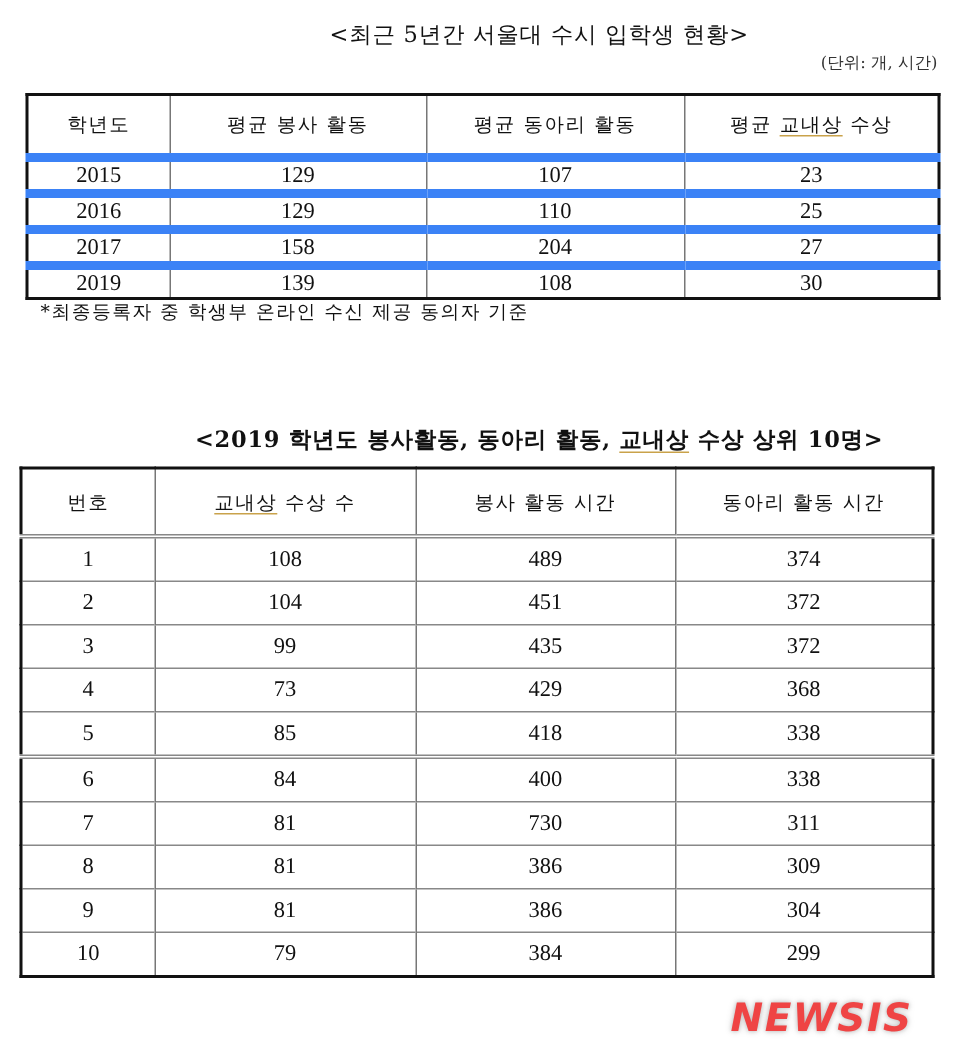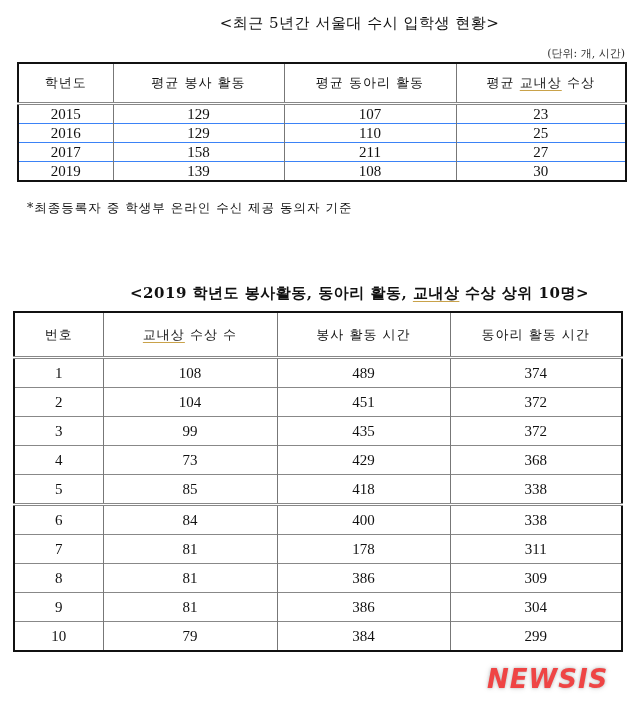--- a/index.html
+++ b/index.html
@@ -5,41 +5,41 @@
   html, body { margin: 0; padding: 0; }
   body {
     width: 639px; height: 706px; background: #ffffff; position: relative; overflow: hidden;
     font-family: "DejaVu Serif", "Liberation Serif", serif; color: #111;
   }
   .title {
     position: absolute; left: 0; width: 639px; text-align: center;
     font-size: 15px; letter-spacing: 0.5px; padding-left: 40px;
   }
   #t1-title { top: 14px; }
-  #t1-unit { position: absolute; right: 14px; top: 46px; font-size: 11px; color: #333; }
+  #t1-unit { position: absolute; right: 14px; top: 34px; font-size: 11px; color: #333; }
   #t1-note { position: absolute; left: 27px; top: 200px; font-size: 12.5px; letter-spacing: 1px; }
   #t2-title { top: 284px; font-weight: bold; }
 
   table.grid {
     position: absolute; border-collapse: collapse; table-layout: fixed;
     border: 2.5px solid #111;
     font-family: "Liberation Serif", "DejaVu Serif", serif;
     padding-left: 17px;
   }
   table.grid td, table.grid th {
     border-left: 1px solid #777; border-right: 1px solid #777;
     text-align: center; padding: 0; font-weight: normal;
   }
   table.grid th {
     font-family: "DejaVu Serif", serif; font-size: 13px; letter-spacing: 1px;
     border-bottom: 3px double #888;
   }
   #table1 { left: 17px; top: 62px; width: 608px; }
   #table1 th { height: 38px; }
-  #table1 td { height: 18px; font-size: 15px; border-top: 1px solid #3b82f6; line-height: 17px; }
+  #table1 td { height: 18px; font-size: 15px; border-top: 6px solid #3b82f6; line-height: 17px; }
   #table2 { left: 13px; top: 311px; width: 608px; }
   #table2 th { height: 43px; font-size: 13px; }
   #table2 td { height: 28px; font-size: 15px; border-top: 1px solid #888; }
   #table2 tr.sep td { border-top: 3px double #888; }
   .ul { text-decoration: underline; text-decoration-color: #c9a24a; text-underline-offset: 3px; }
 
   #watermark {
     position: absolute; left: 487px; top: 664px; font-family: "DejaVu Sans", sans-serif;
     font-weight: bold; font-style: italic; font-size: 26px; color: #ef4444;
     letter-spacing: 1px; text-shadow: 0 0 3px #bbb, 0 0 6px #ddd;
@@ -73,21 +73,21 @@
   </tr>
   <tr>
     <td>2016</td>
     <td>129</td>
     <td>110</td>
     <td>25</td>
   </tr>
   <tr>
     <td>2017</td>
     <td>158</td>
-    <td>211</td>
+    <td>204</td>
     <td>27</td>
   </tr>
   <tr>
     <td>2019</td>
     <td>139</td>
     <td>108</td>
     <td>30</td>
   </tr>
 </tbody>
   </table>
@@ -142,21 +142,21 @@
   </tr>
   <tr class="sep">
     <td>6</td>
     <td>84</td>
     <td>400</td>
     <td>338</td>
   </tr>
   <tr>
     <td>7</td>
     <td>81</td>
-    <td>178</td>
+    <td>730</td>
     <td>311</td>
   </tr>
   <tr>
     <td>8</td>
     <td>81</td>
     <td>386</td>
     <td>309</td>
   </tr>
   <tr>
     <td>9</td>

